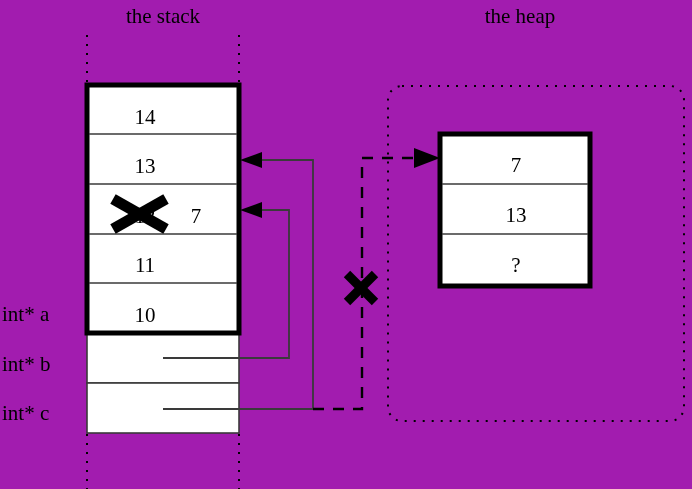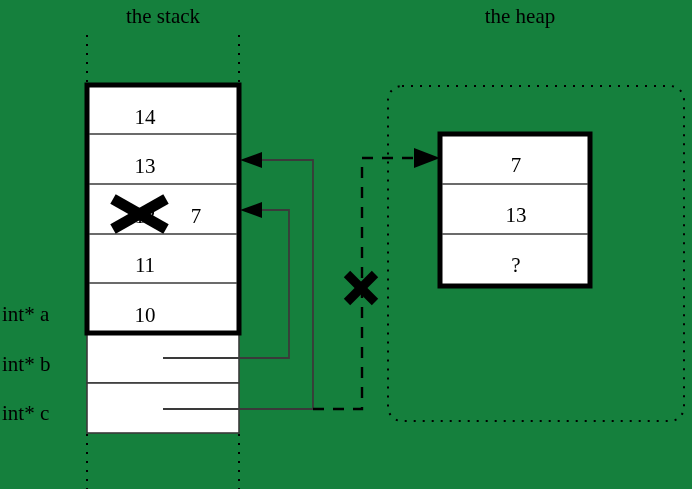--- a/index.html
+++ b/index.html
@@ -4,21 +4,21 @@
 <style>
   html, body {
     margin: 0;
     padding: 0;
     background: #ffffff;
   }
   #diagram-root {
     position: relative;
     width: 692px;
     height: 489px;
-    background: #15803d;
+    background: #a21caf;
     font-family: "Liberation Serif", "DejaVu Serif", serif;
     overflow: hidden;
   }
   svg.diagram-svg {
     position: absolute;
     top: 0;
     left: 0;
     width: 692px;
     height: 489px;
     display: block;

